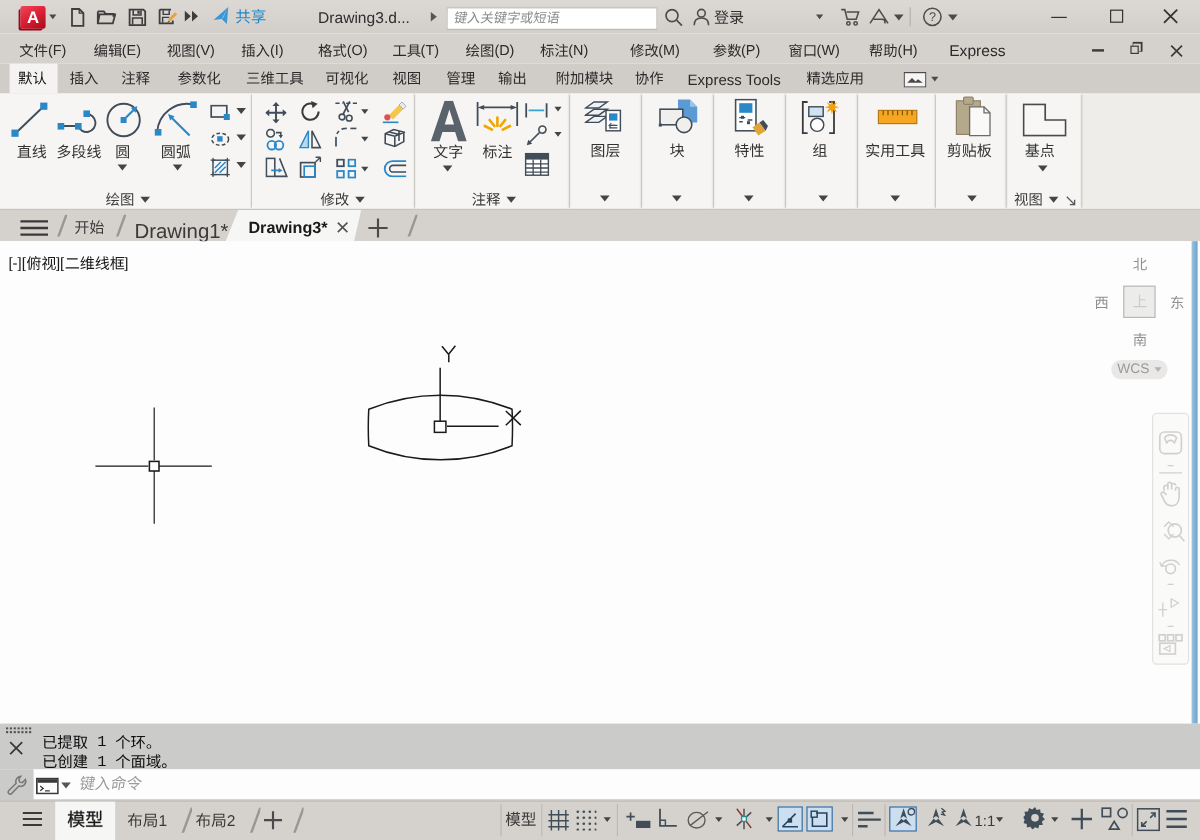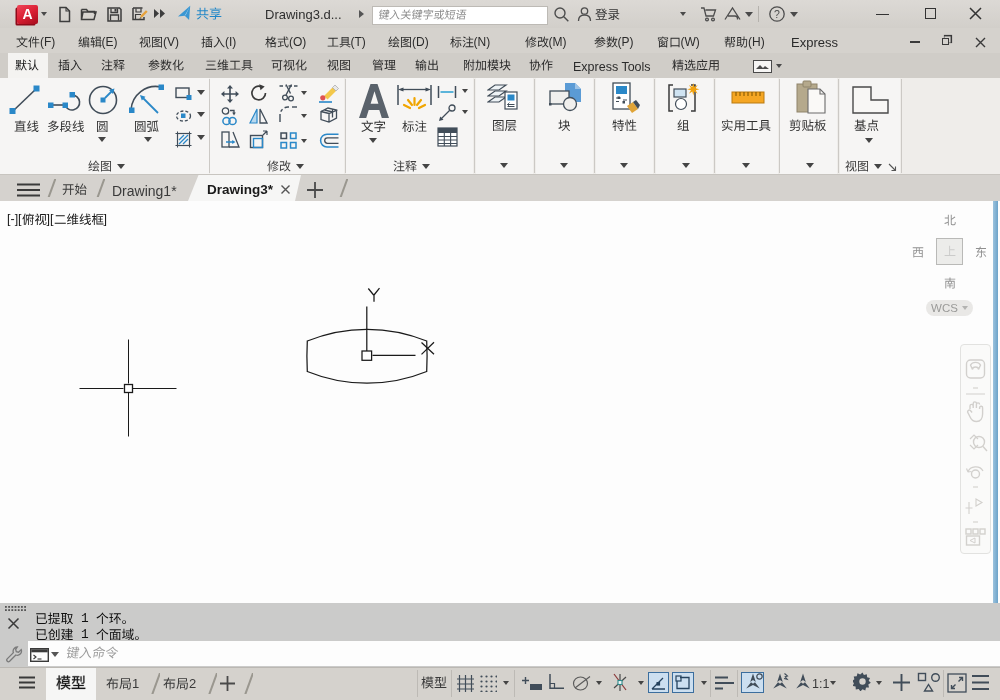--- a/index.html
+++ b/index.html
@@ -560,21 +560,21 @@
 <div class="abs" style="left:46px;top:179px;width:10px;height:18px;overflow:hidden">
       <div style="width:1.5px;height:24px;background:#9a978f;transform:rotate(20deg);margin-left:5px;margin-top:-3px"></div>
     </div>
 <div class="abs" style="left:62px;top:183px"><svg class="cj " style="vertical-align:top;" width="25.00" height="12.5" viewBox="0 -880 2000 1000" fill="#3a3a3a">
         <use href="#u5f00" x="0"></use>
         <use href="#u59cb" x="1000"></use>
       </svg></div>
 <div class="abs" style="left:95px;top:179px;width:10px;height:18px;overflow:hidden">
       <div style="width:1.5px;height:24px;background:#9a978f;transform:rotate(20deg);margin-left:5px;margin-top:-3px"></div>
     </div>
-<div class="abs" style="left:112px;top:183px;font-size:14px;color:#3a3a3a">Drawing1*</div>
+<div class="abs" style="left:112px;top:183px;font-size:17px;color:#3a3a3a">Drawing1*</div>
 <svg class="abs" style="left:187px;top:175px" width="115" height="26" viewBox="0 0 115 26">
       <path d="M11.5 0 L114 0 L108 26 L1 26 Z" fill="#f6f6f5"></path>
     </svg>
 <div class="abs" style="left:207px;top:182px;font-size:13.5px;font-weight:bold;color:#1a1a1a">Drawing3*</div>
 <svg class="abs" style="left:280px;top:184px" width="11" height="11" viewBox="0 0 11 11" stroke="#555" stroke-width="1.4">
       <path d="M1.5 1.5 L9.5 9.5 M9.5 1.5 L1.5 9.5"></path>
     </svg>
 <svg class="abs" style="left:306px;top:181px" width="18" height="18" viewBox="0 0 18 18" stroke="#4a4a4a" stroke-width="1.8">
       <path d="M9 1 v16 M1 9 h16"></path>
     </svg>

